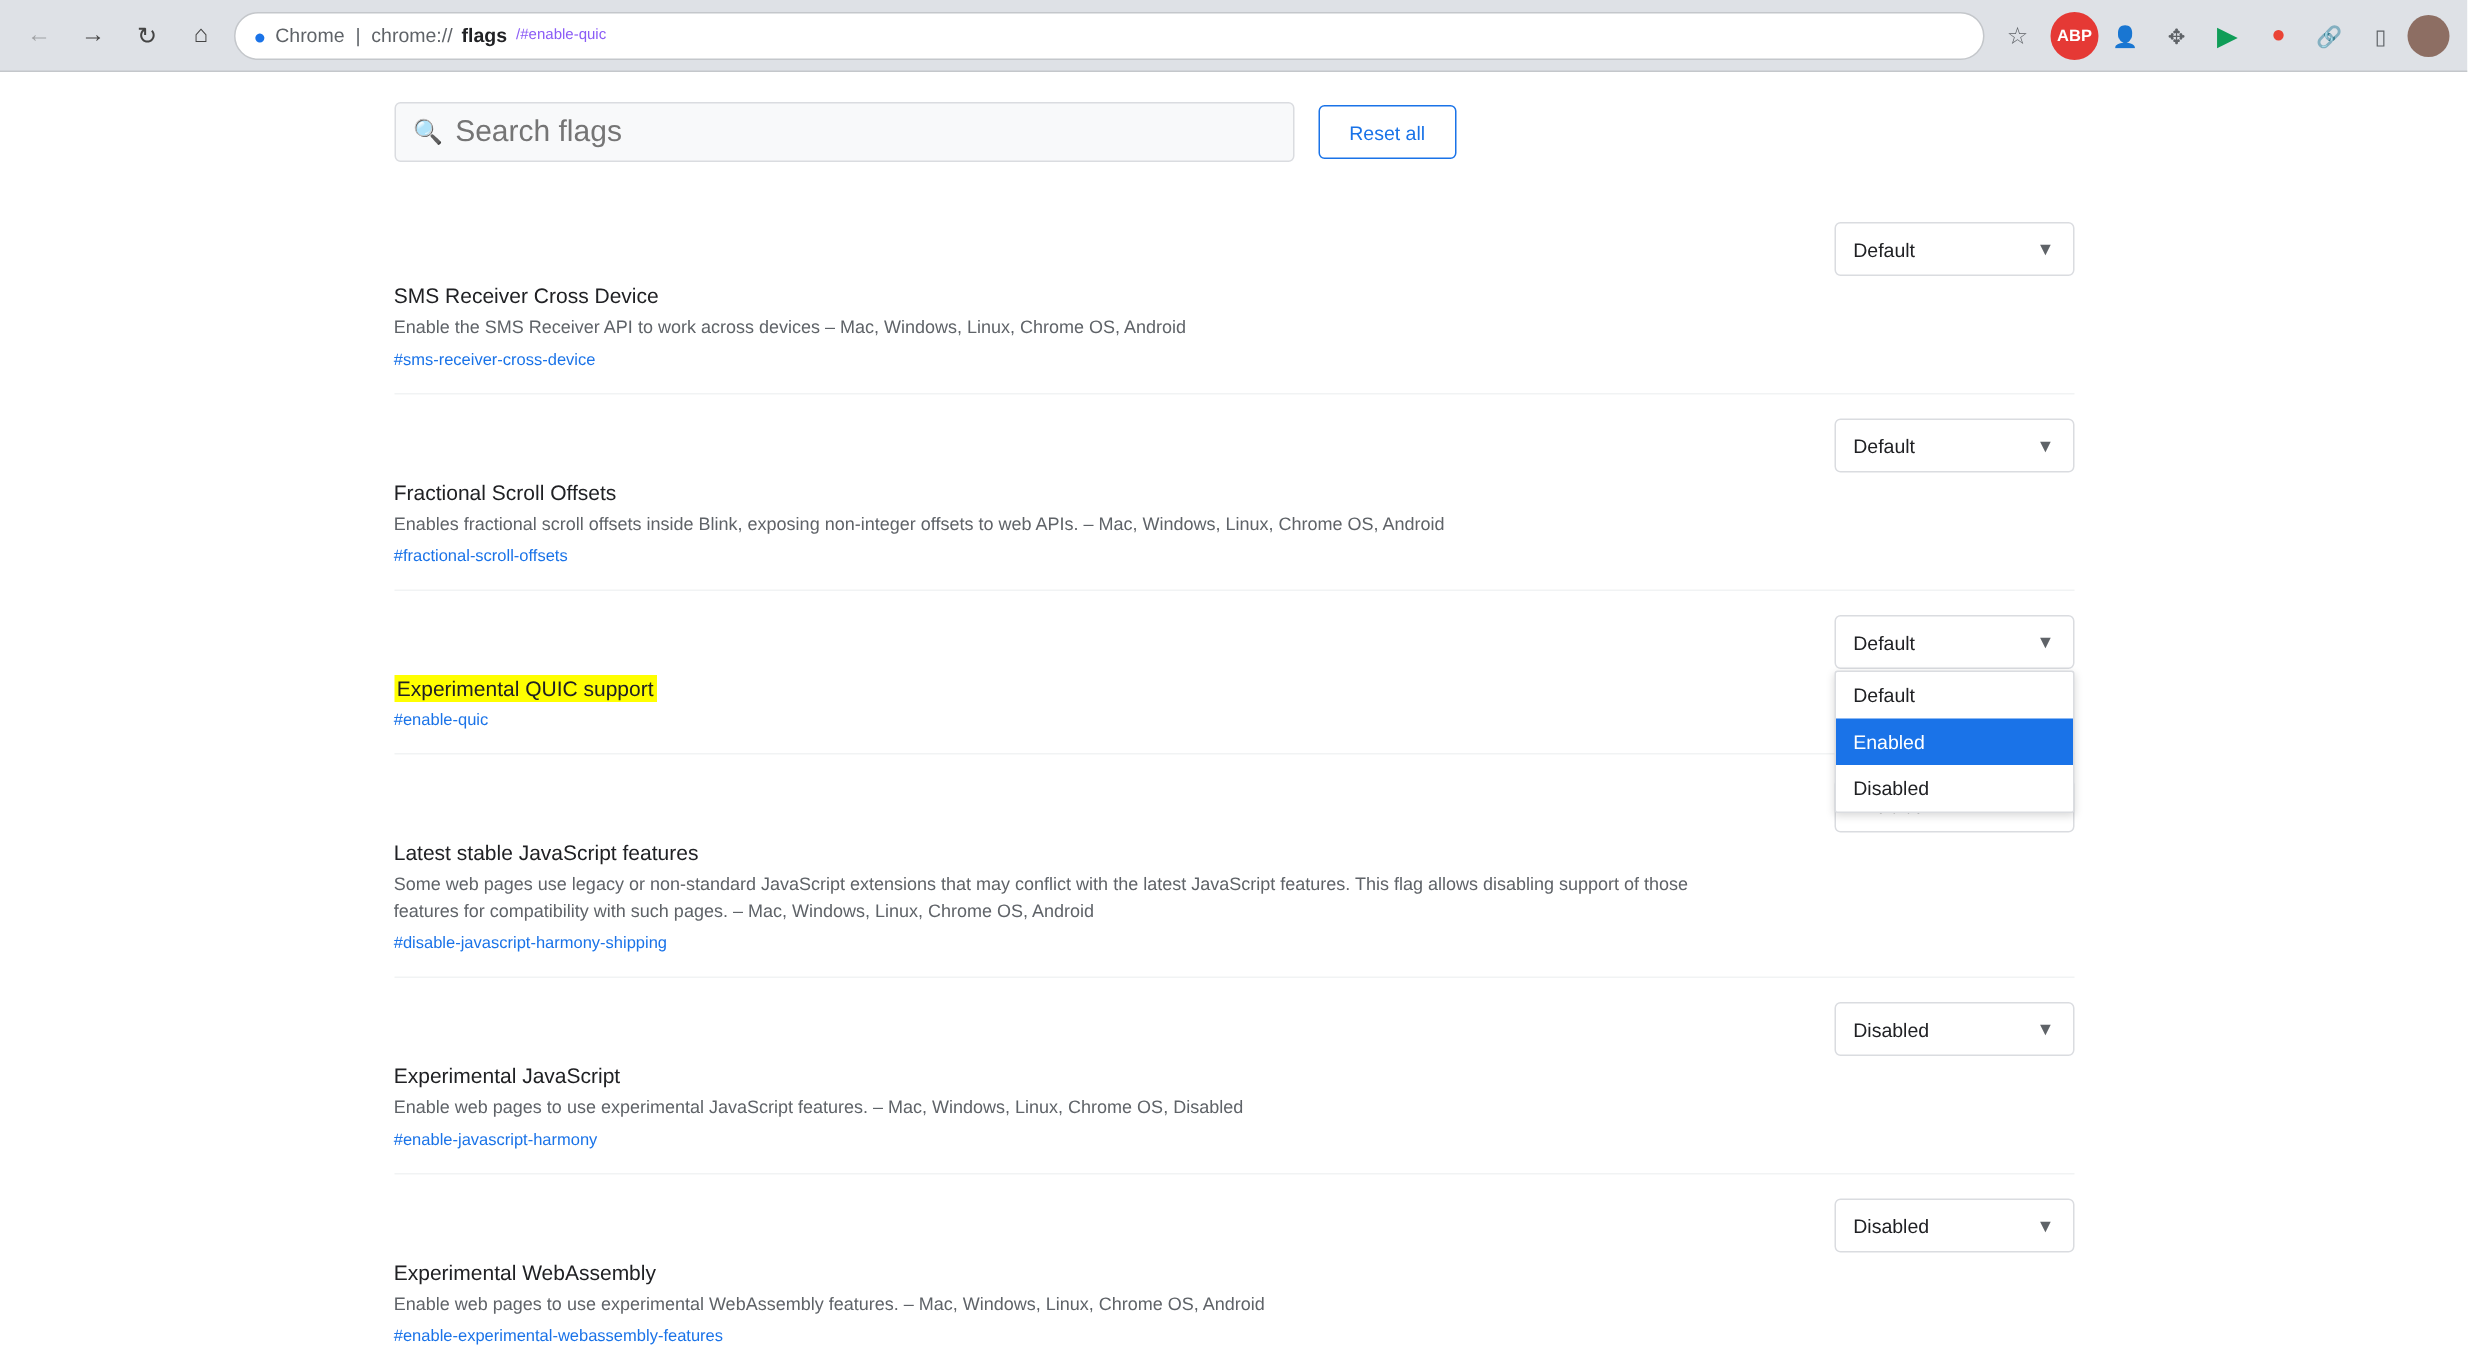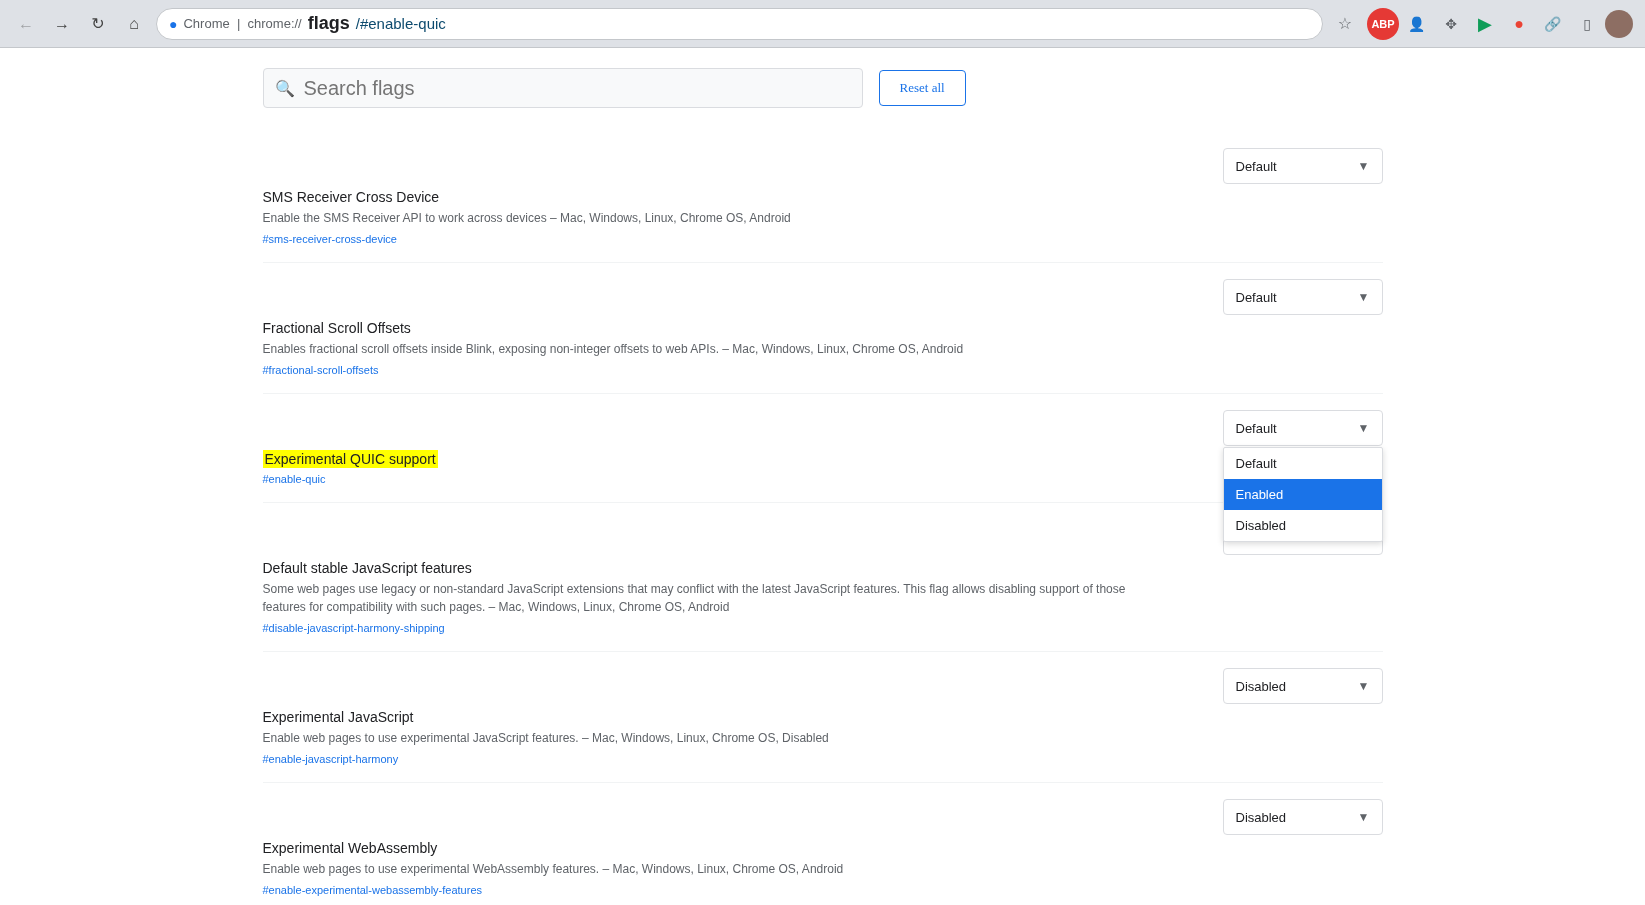--- a/index.html
+++ b/index.html
@@ -122,21 +122,20 @@
     .reset-all-btn {
       height: 36px;
       padding: 0 20px;
       border: 1px solid #1a73e8;
       border-radius: 4px;
       background: #fff;
       color: #1a73e8;
       font-size: 13px;
       cursor: pointer;
       font-weight: 500;
-      font-family: Liberation Serif, serif;
     }
 
     
     .flag-item {
       display: flex;
       align-items: flex-start;
       justify-content: space-between;
       padding: 16px 0;
       border-bottom: 1px solid #f1f3f4;
       gap: 40px;
@@ -217,22 +216,22 @@
 
 <div class="browser-chrome">
   <button class="nav-btn disabled">←</button>
   <button class="nav-btn">→</button>
   <button class="nav-btn">↻</button>
   <button class="nav-btn">⌂</button>
 
   <div class="address-bar">
     <span class="site-icon">●</span>
     <span style="font-size:13px; color:#5f6368;">Chrome &nbsp;|&nbsp; chrome://</span>
-    <span style="font-size:18px; color:#202124; font-weight:600;">flags</span>
-    <span style="font-size:15px; color:#0c4a6e;">/#enable-quic</span>
+    <span style="font-size:13px; color:#202124; font-weight:600;">flags</span>
+    <span style="font-size:10px; color:#8b5cf6;">/#enable-quic</span>
   </div>
 
   <button class="star-btn">☆</button>
 
   <div class="toolbar-icons">
     <div class="toolbar-icon abp">ABP</div>
     <div class="toolbar-icon">👤</div>
     <div class="toolbar-icon">✥</div>
     <div class="toolbar-icon" style="color:#0f9d58; font-size:18px;">▶</div>
     <div class="toolbar-icon" style="color:#ea4335; font-size:16px;">●</div>
@@ -296,21 +295,21 @@
       <div class="dropdown-menu">
         <div class="dropdown-option">Default</div>
         <div class="dropdown-option selected">Enabled</div>
         <div class="dropdown-option">Disabled</div>
       </div>
     </div>
   </div>
 
   <div class="flag-item">
     <div class="flag-info">
-      <div class="flag-title">Default stable JavaScript features</div>
+      <div class="flag-title">Latest stable JavaScript features</div>
       <div class="flag-desc">Some web pages use legacy or non-standard JavaScript extensions that may conflict with the latest JavaScript features. This flag allows disabling support of those features for compatibility with such pages. – Mac, Windows, Linux, Chrome OS, Android</div>
       <a class="flag-link">#disable-javascript-harmony-shipping</a>
     </div>
     <div class="flag-control">
       <div class="dropdown-btn">
         <span>Enabled</span>
         <span class="dropdown-arrow">▼</span>
       </div>
     </div>
   </div>

